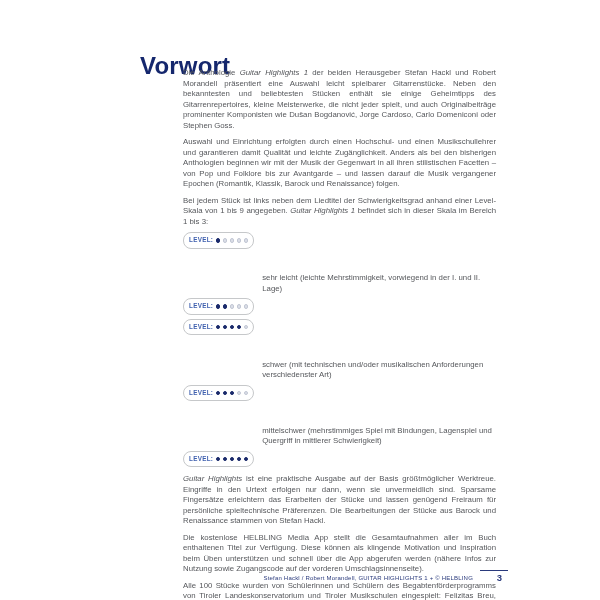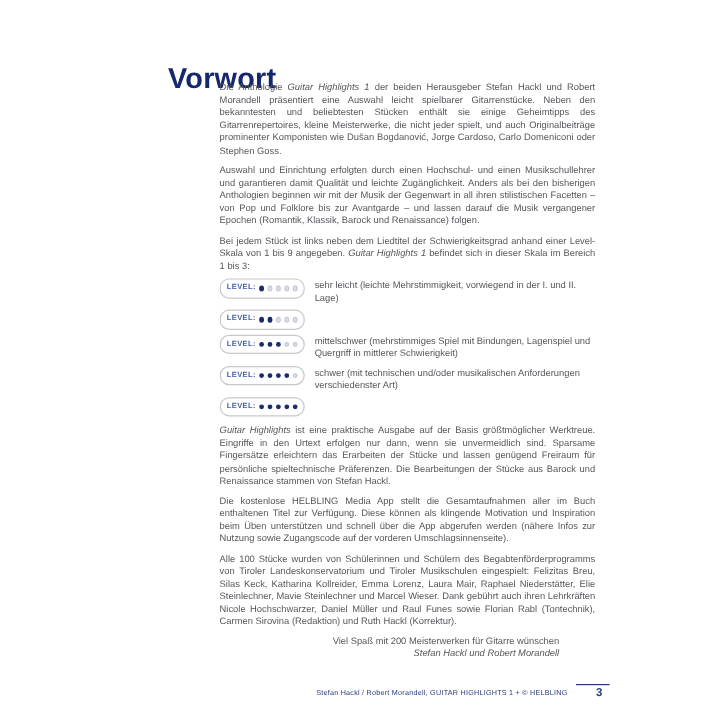--- a/index.html
+++ b/index.html
@@ -20,21 +20,21 @@
   .levels{margin:2px 0 7px 0;}
   .level-row{display:flex;align-items:flex-start;margin-bottom:5px;}
   .badge{
     flex:0 0 auto;display:inline-flex;align-items:center;gap:2.5px;
     border:1px solid #c6c8ca;border-radius:8px;padding:2px 5px;margin-top:-1px;
     background:#ffffff;
   }
   .badge-label{font-size:6.3px;font-weight:700;color:#3e5fae;letter-spacing:.3px;}
   .dot{width:4.5px;height:4.5px;border-radius:50%;background:#dcdfe8;border:.5px solid #c2c7d4;box-sizing:border-box;}
   .dot.filled{background:#1a2a6b;border-color:#1a2a6b;}
-  .level-desc{margin-left:8px;width:238px;text-align:left;}
+  .level-desc{margin-left:8px;width:238px;text-align:left;margin-top:40px;}
   .signoff{margin-top:3px;text-align:right;padding-right:42px;}
   .signoff .line2{font-style:italic;}
   .footer{
     position:absolute;left:183px;top:570px;width:325px;
     display:flex;justify-content:flex-end;align-items:flex-end;gap:7px;
   }
   .footer-credit{color:#2a3a7c;font-size:6px;letter-spacing:.2px;padding-bottom:2px;}
   .footer-page{
     color:#2a3a7c;font-size:9.5px;font-weight:700;
     border-top:1.5px solid #2a3a7c;width:28px;text-align:right;
@@ -77,35 +77,35 @@
             <span class="dot"></span>
             <span class="dot"></span>
           </span>
         </div>
         <div class="level-row">
           <span class="badge">
             <span class="badge-label">LEVEL:</span>
             <span class="dot filled"></span>
             <span class="dot filled"></span>
             <span class="dot filled"></span>
-            <span class="dot"></span>
+            <span class="dot filled"></span>
             <span class="dot"></span>
           </span>
-          <span class="level-desc">mittelschwer (mehrstimmiges Spiel mit Bindungen, Lagenspiel und Quergriff in mittlerer Schwierigkeit)</span>
+          <span class="level-desc">schwer (mit technischen und/oder musikalischen Anforderungen verschiedenster Art)</span>
         </div>
         <div class="level-row">
           <span class="badge">
             <span class="badge-label">LEVEL:</span>
             <span class="dot filled"></span>
             <span class="dot filled"></span>
             <span class="dot filled"></span>
-            <span class="dot filled"></span>
+            <span class="dot"></span>
             <span class="dot"></span>
           </span>
-          <span class="level-desc">schwer (mit technischen und/oder musikalischen Anforderungen verschiedenster Art)</span>
+          <span class="level-desc">mittelschwer (mehrstimmiges Spiel mit Bindungen, Lagenspiel und Quergriff in mittlerer Schwierigkeit)</span>
         </div>
         <div class="level-row">
           <span class="badge">
             <span class="badge-label">LEVEL:</span>
             <span class="dot filled"></span>
             <span class="dot filled"></span>
             <span class="dot filled"></span>
             <span class="dot filled"></span>
             <span class="dot filled"></span>
           </span>

